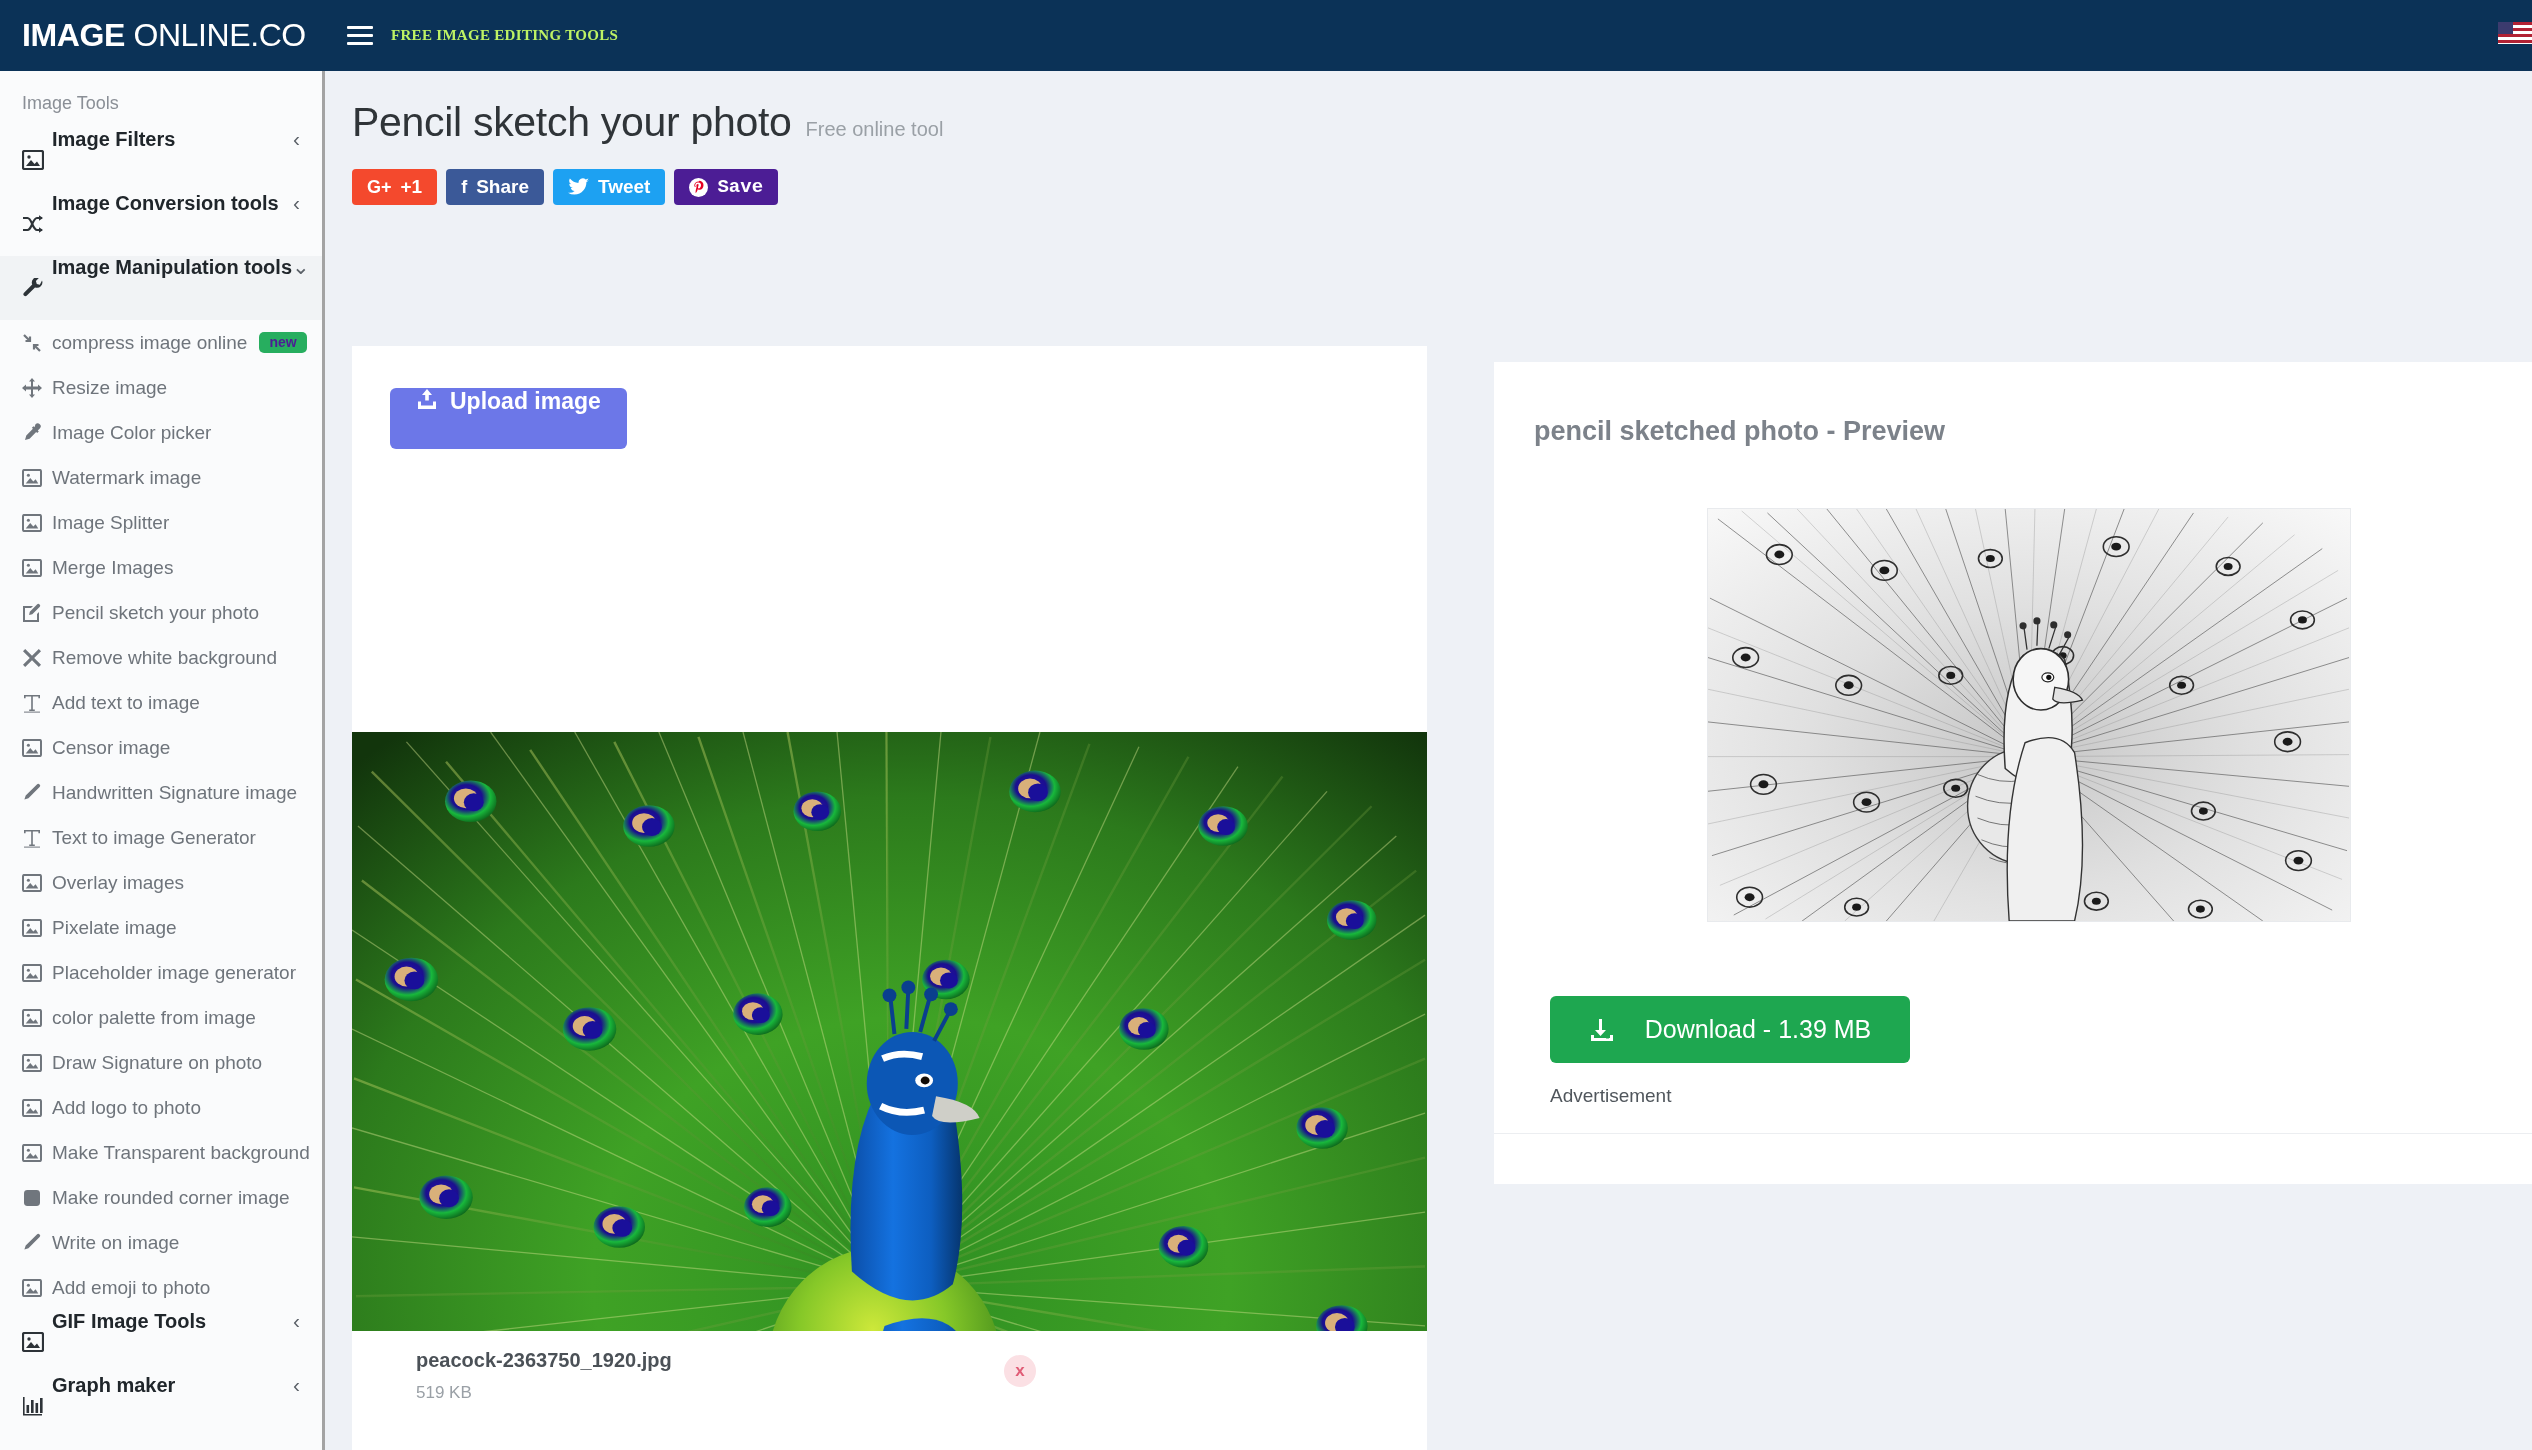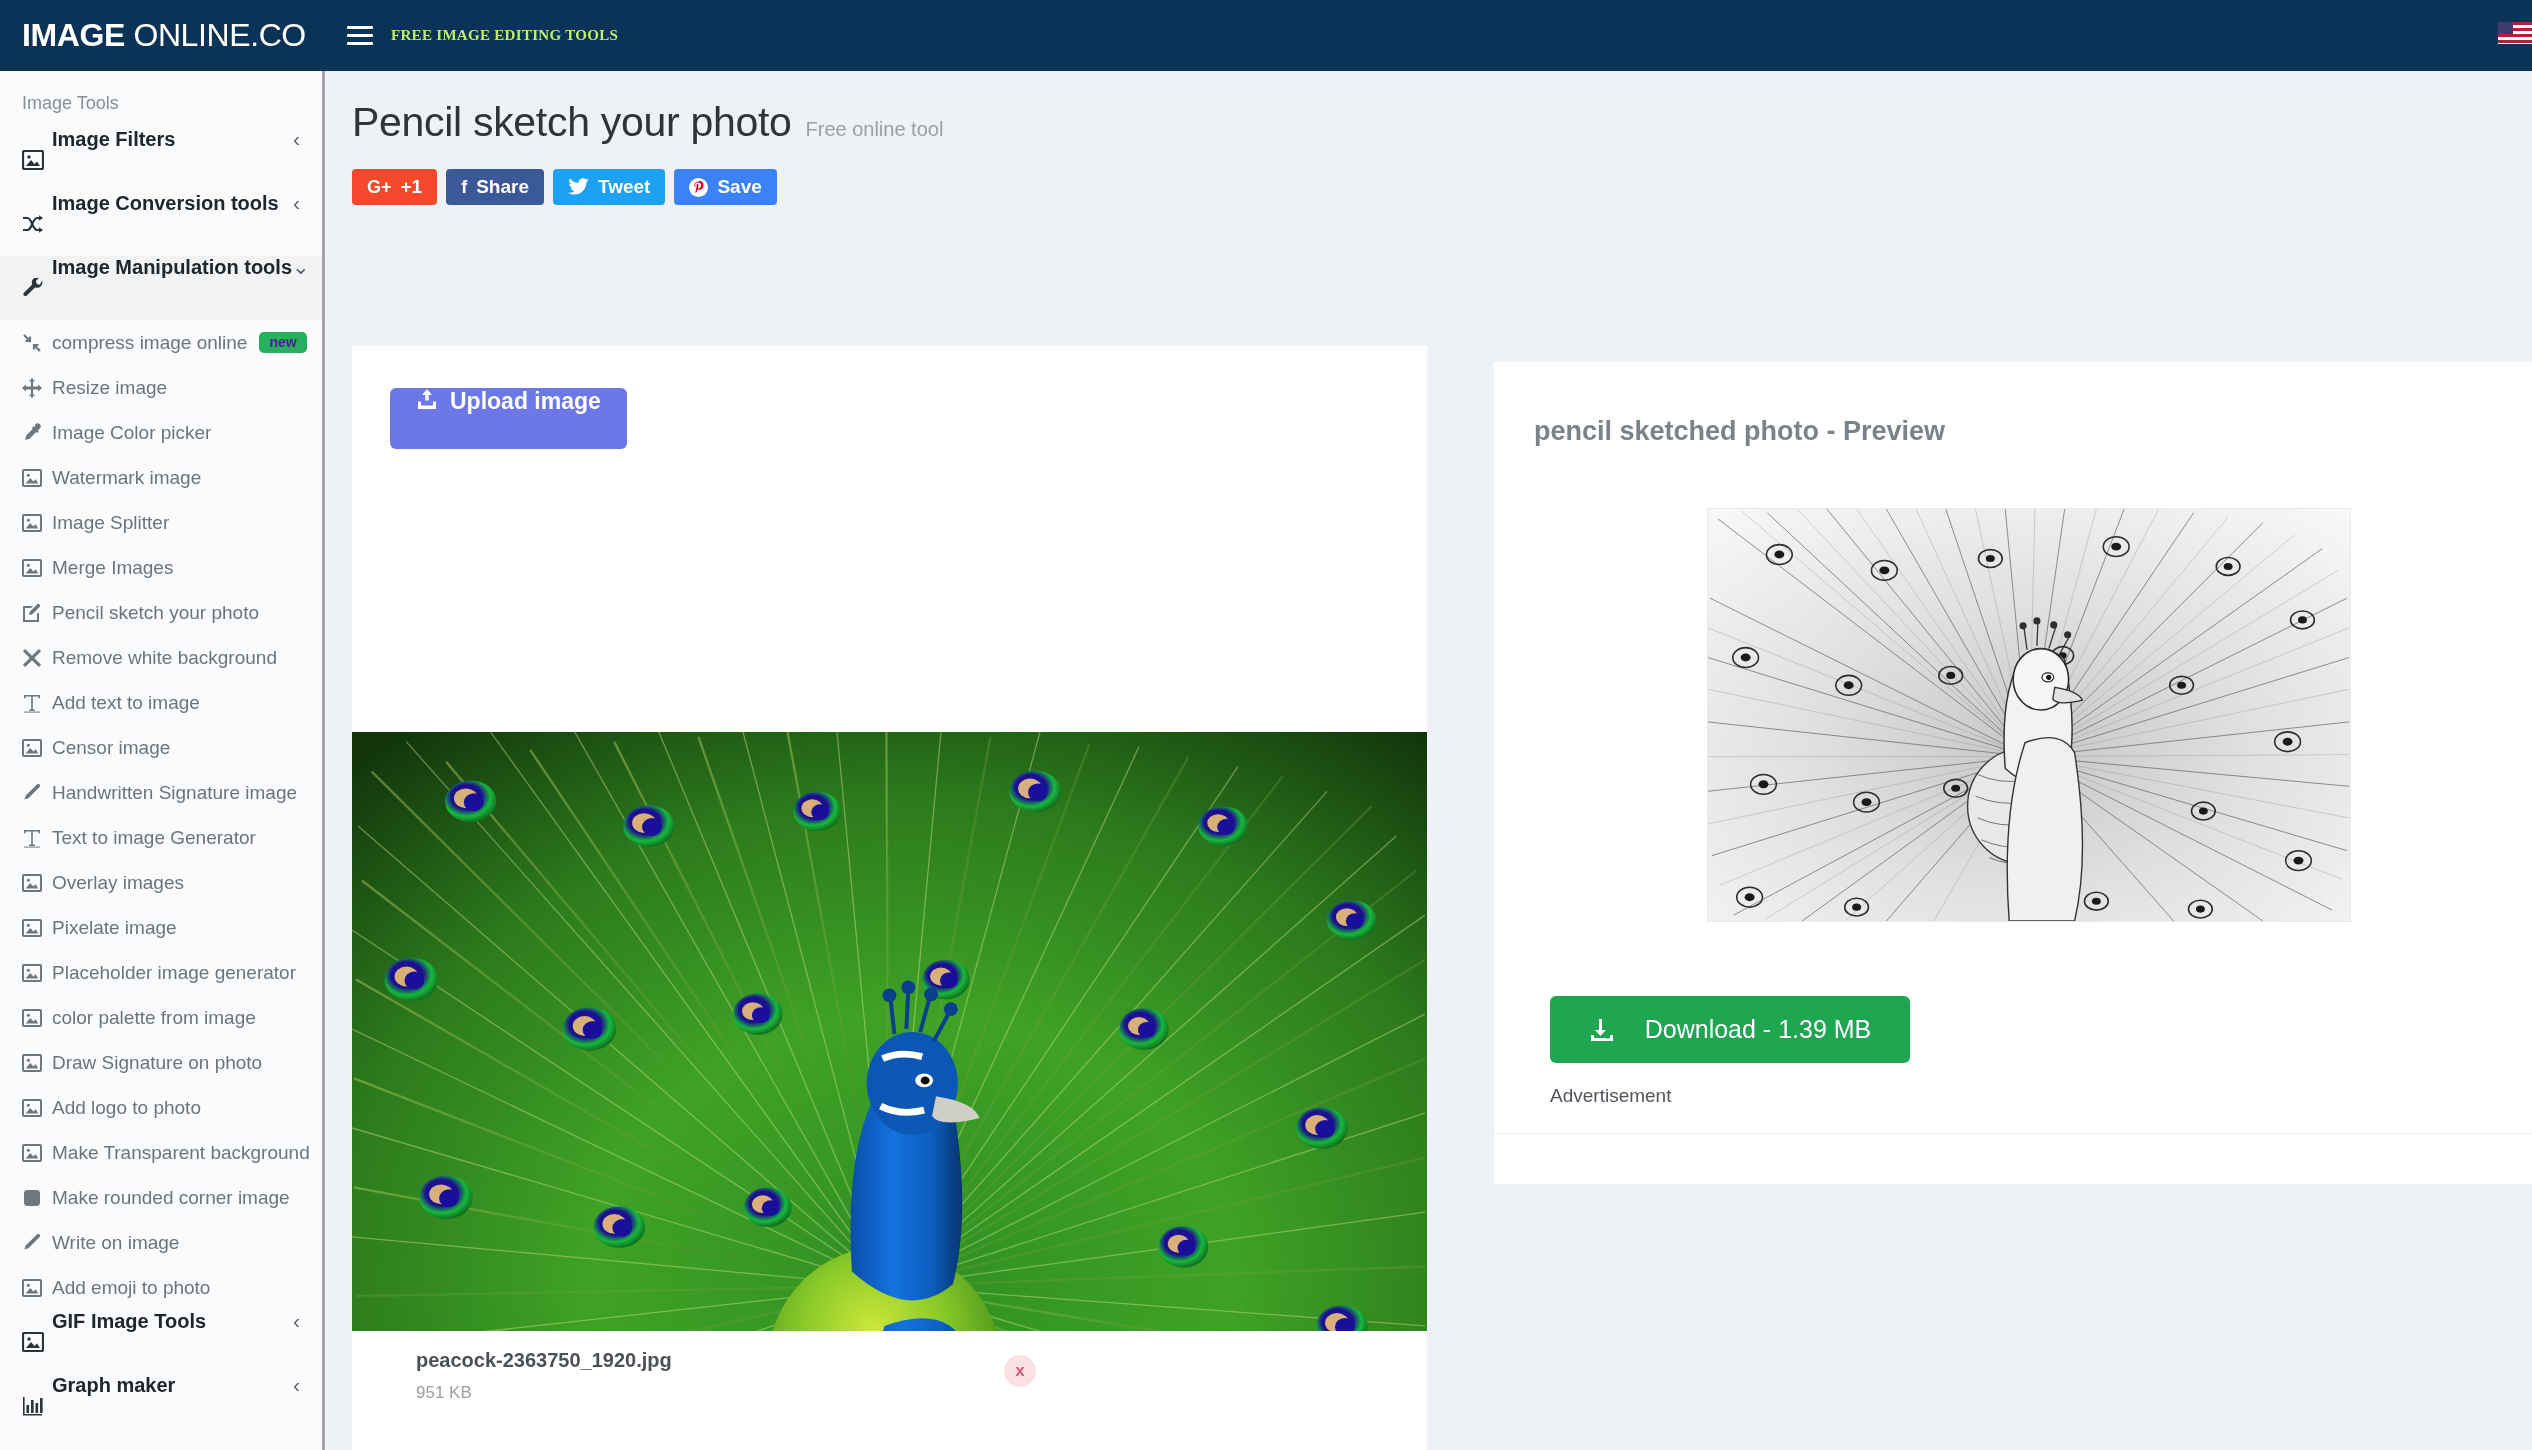--- a/index.html
+++ b/index.html
@@ -120,21 +120,21 @@
   .share-btn {
     display: flex; align-items: center; gap: 9px;
     height: 36px; padding: 0 15px;
     border-radius: 4px;
     color: #ffffff; font-size: 19px; font-weight: 700;
     cursor: pointer; white-space: nowrap;
   }
   .sb-gplus { background: #f4492d; }
   .sb-fb    { background: #3b5998; }
   .sb-tw    { background: #1da1f2; }
-  .sb-pin   { background: #3b82f6; }
+  .sb-pin   { background: #4c1d95; font-family: Liberation Mono, monospace; }
   .share-ico { font-size: 18px; font-weight: 700; line-height:1; display:flex; align-items:center;}
 
   
   .panels {
     position: absolute; top: 275px; left: 27px;
     width: 2158px; height: 1104px;
   }
   .panel-left {
     position: absolute; left: 0; top: 0;
     width: 1075px; height: 1104px;
@@ -797,21 +797,21 @@
                 <circle cx="562" cy="258" r="7"></circle>
                 <circle cx="585" cy="265" r="7"></circle>
                 <circle cx="605" cy="280" r="7"></circle>
             </g>
           </svg>
         </div>
       </div>
 
       <div class="file-row">
         <div class="file-name">peacock-2363750_1920.jpg</div>
-        <div class="file-size">951 KB</div>
+        <div class="file-size">519 KB</div>
         <div class="file-x">x</div>
       </div>
     </div>
 
     <div class="panel-right">
       <div class="preview-head">pencil sketched photo - Preview</div>
 
       <div class="preview-img-box">
         <svg width="642" height="412" viewBox="0 0 648 416" preserveAspectRatio="none">
           <defs>

